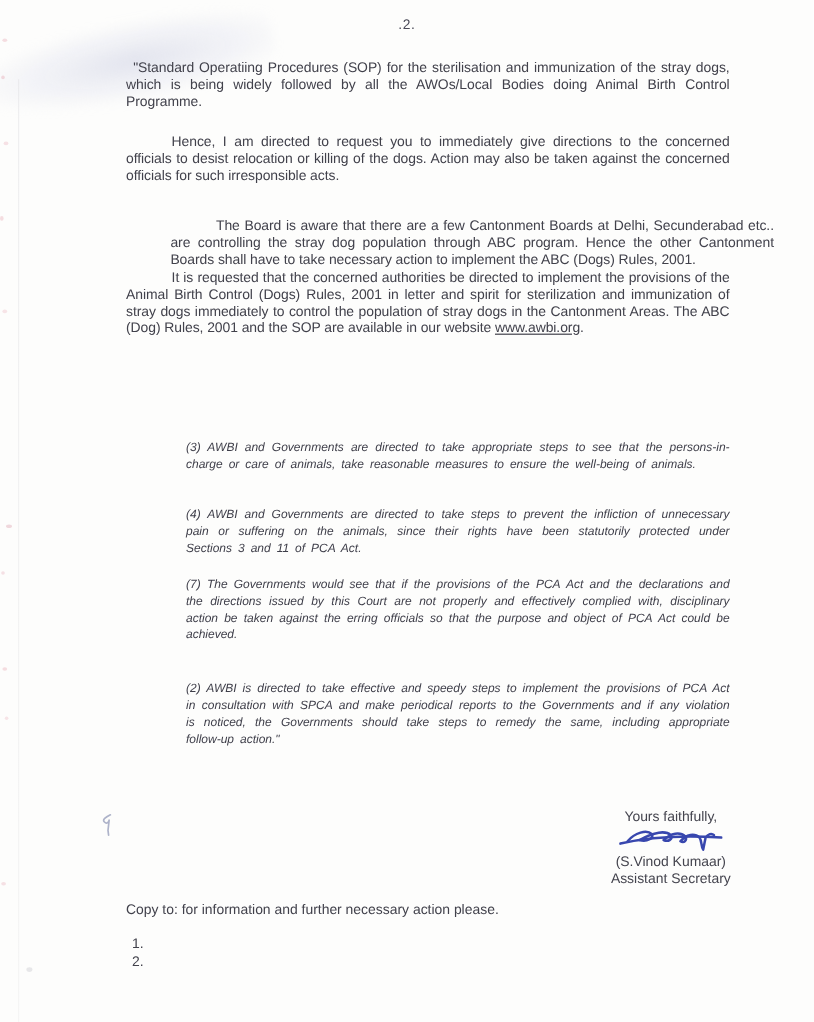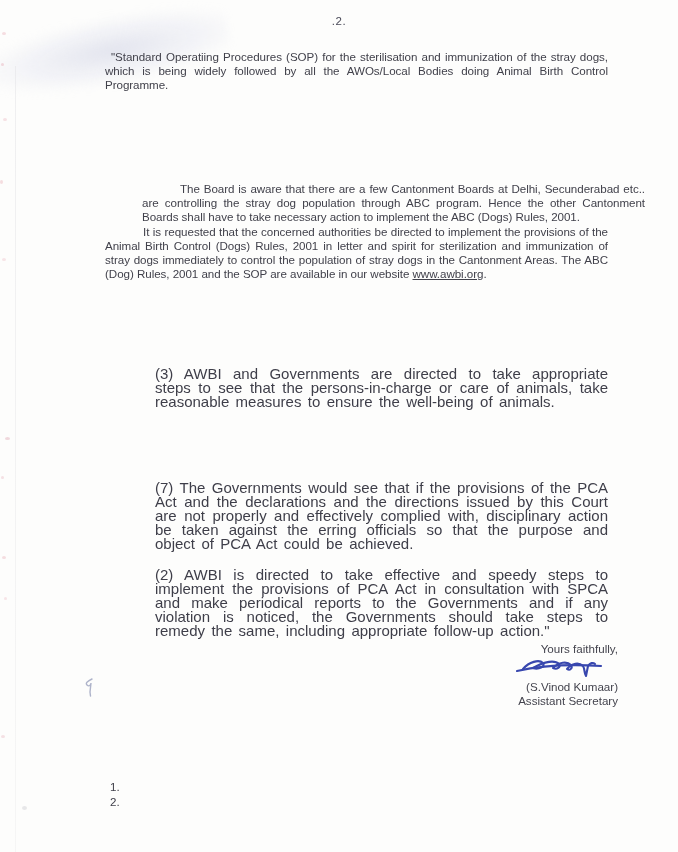--- a/index.html
+++ b/index.html
@@ -34,29 +34,29 @@
     position:absolute;left:105px;width:503px;
     font-size:11.6px;line-height:13.9px;
     text-align:justify;letter-spacing:-0.05px;
     margin:0;
   }
   .indent-sm{text-indent:6px;}
   .indent-1{text-indent:38px;}
   .indent-2{text-indent:57px;}
   .quote{
     position:absolute;left:155px;width:453px;
-    font-size:15px;line-height:14px;
-    text-align:justify;
+    font-size:10px;line-height:14px;
+    font-style:italic;text-align:justify;
     word-spacing:2.2px;letter-spacing:0;
     color:#3e3e49;margin:0;
   }
   .weblink{color:#41414b;text-decoration:underline;}
   .sig-block{
-    position:absolute;left:500px;top:642px;width:118px;
-    text-align:right;font-size:11.6px;line-height:14px;color:#44444e;
+    position:absolute;left:500px;top:674px;width:118px;
+    text-align:center;font-size:11.6px;line-height:14px;color:#44444e;
   }
   .sig-scribble{display:block;margin:-2px auto -4px auto;}
   .pen-mark{position:absolute;left:82px;top:676px;}
   .copy-heading{
     position:absolute;left:105px;top:752px;width:503px;
     font-size:11.6px;margin:0;text-align:left;
   }
   .copy-list{position:absolute;left:110px;top:780px;width:500px;font-size:11.6px;line-height:14.5px;}
   .copy-row{display:flex;}
   .copy-num{width:50px;flex:0 0 50px;}
@@ -78,49 +78,52 @@
   <div class="speck" style="left:1px;top:476px;width:3px;height:3px;background:#eec3cb;opacity:.5;"></div>
   <div class="speck" style="left:2px;top:556px;width:4px;height:3px;background:#eab6bf;opacity:.45;"></div>
   <div class="speck" style="left:4px;top:597px;width:3px;height:3px;background:#f0c6ce;opacity:.45;"></div>
   <div class="speck" style="left:1px;top:735px;width:4px;height:3px;background:#eec3cb;opacity:.5;"></div>
   <div class="speck" style="left:22px;top:806px;width:5px;height:4px;background:#d8d8dc;opacity:.6;"></div>
 
   <div class="page-number">.2.</div>
 
   <p class="para indent-sm" style="top:50px;">"Standard Operatiing Procedures (SOP) for the sterilisation and immunization of the stray dogs, which is being widely followed by all the AWOs/Local Bodies doing Animal Birth Control Programme.</p>
 
+  <p class="para indent-1" style="top:112px;">Hence, I am directed to request you to immediately give directions to the concerned officials to desist relocation or killing of the dogs. Action may also be taken against the concerned officials for such irresponsible acts.</p>
 
   <p class="para indent-1" style="top:182px;margin-left:37px;">The Board is aware that there are a few Cantonment Boards at Delhi, Secunderabad etc.. are controlling the stray dog population through ABC program. Hence the other Cantonment Boards shall have to take necessary action to implement the ABC (Dogs) Rules, 2001.</p>
 
   <p class="para indent-1" style="top:225px;">
     <span>It is requested that the concerned authorities be directed to implement the provisions of the Animal Birth Control (Dogs) Rules, 2001 in letter and spirit for sterilization and immunization of stray dogs immediately to control the population of stray dogs in the Cantonment Areas. The ABC (Dog) Rules, 2001 and the SOP are available in our website </span><a href="#" class="weblink">www.awbi.org</a><span>.</span>
   </p>
 
 
   <p class="quote" style="top:367px;">(3) AWBI and Governments are directed to take appropriate steps to see that the persons-in-charge or care of animals, take reasonable measures to ensure the well-being of animals.</p>
+  <p class="quote" style="top:423px;">(4) AWBI and Governments are directed to take steps to prevent the infliction of unnecessary pain or suffering on the animals, since their rights have been statutorily protected under Sections 3 and 11 of PCA Act.</p>
   <p class="quote" style="top:481px;">(7) The Governments would see that if the provisions of the PCA Act and the declarations and the directions issued by this Court are not properly and effectively complied with, disciplinary action be taken against the erring officials so that the purpose and object of PCA Act could be achieved.</p>
   <p class="quote" style="top:568px;">(2) AWBI is directed to take effective and speedy steps to implement the provisions of PCA Act in consultation with SPCA and make periodical reports to the Governments and if any violation is noticed, the Governments should take steps to remedy the same, including appropriate follow-up action."</p>
 
 
   <svg class="pen-mark" width="16" height="26" viewBox="0 0 16 26">
     <path d="M10,3 C6,5 3,7 5,9 C7,11 9,9 9,7 L8,16 L8.5,20" fill="none" stroke="#9aa0bd" stroke-width="1.4" stroke-linecap="round" opacity="0.8"></path>
   </svg>
 
   <div class="sig-block">
     <div>Yours faithfully,</div>
     <svg class="sig-scribble" width="100" height="30" viewBox="0 0 100 30">
       <g fill="none" stroke="#3847ae" stroke-width="2.1" stroke-linecap="round" stroke-linejoin="round">
         <path d="M14,15 C20,8 30,5 34,9 C37,12 30,16 24,14 C36,7 46,6 50,10 C52,13 48,16 44,14 C50,8 58,7 62,11 C64,14 61,17 58,15 C63,9 70,8 74,12 C76,15 75,19 77,22 L79,12 C81,9 84,8 86,10"></path>
         <path d="M8,17 C30,12 60,10 92,12"></path>
       </g>
     </svg>
     <div>(S.Vinod Kumaar)</div>
     <div>Assistant Secretary</div>
   </div>
 
+  <p class="copy-heading">Copy to: for information and further necessary action please.</p>
   <div class="copy-list">
     <div class="copy-row">
       <span class="copy-num">1.</span>
     </div>
     <div class="copy-row">
       <span class="copy-num">2.</span>
     </div>
   </div>
 
 </div>

